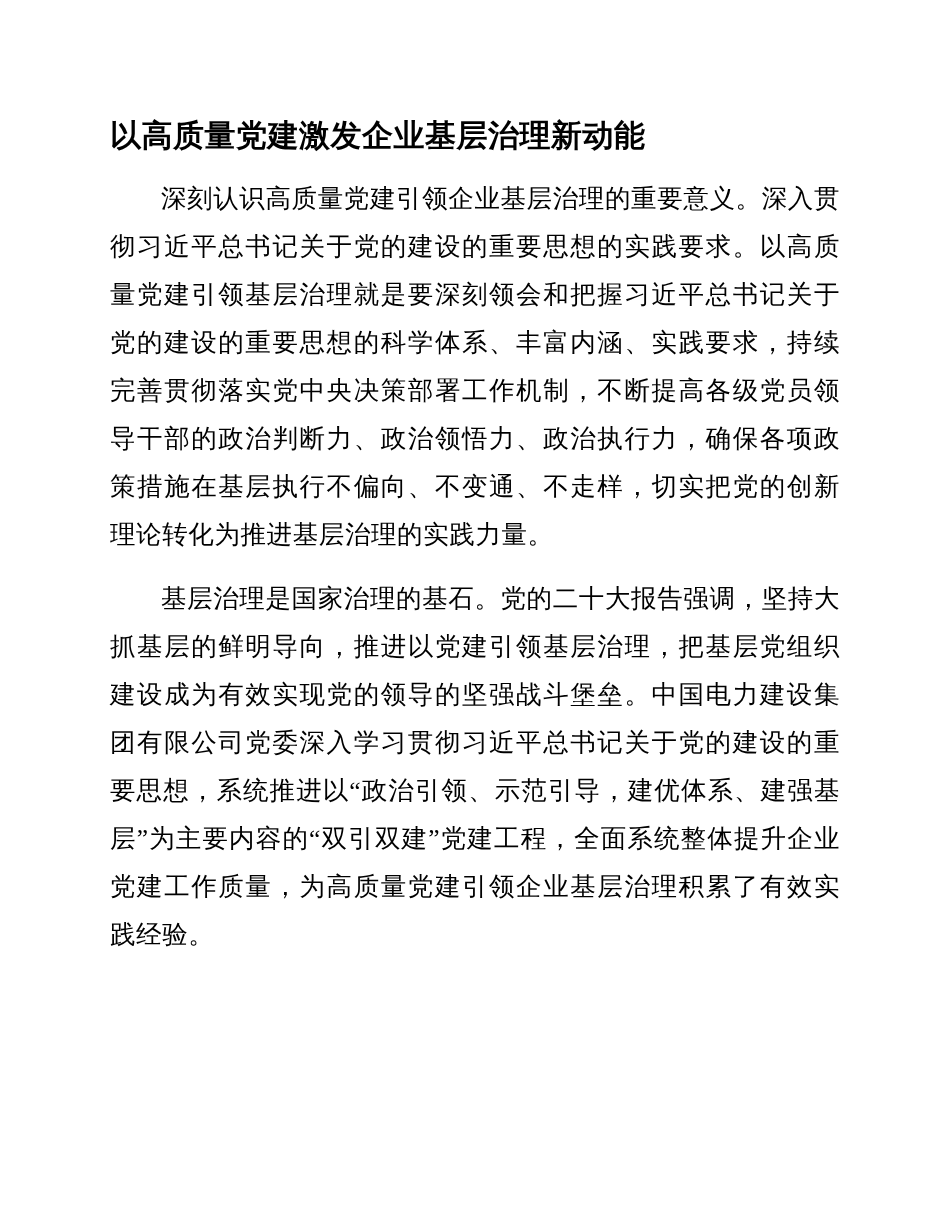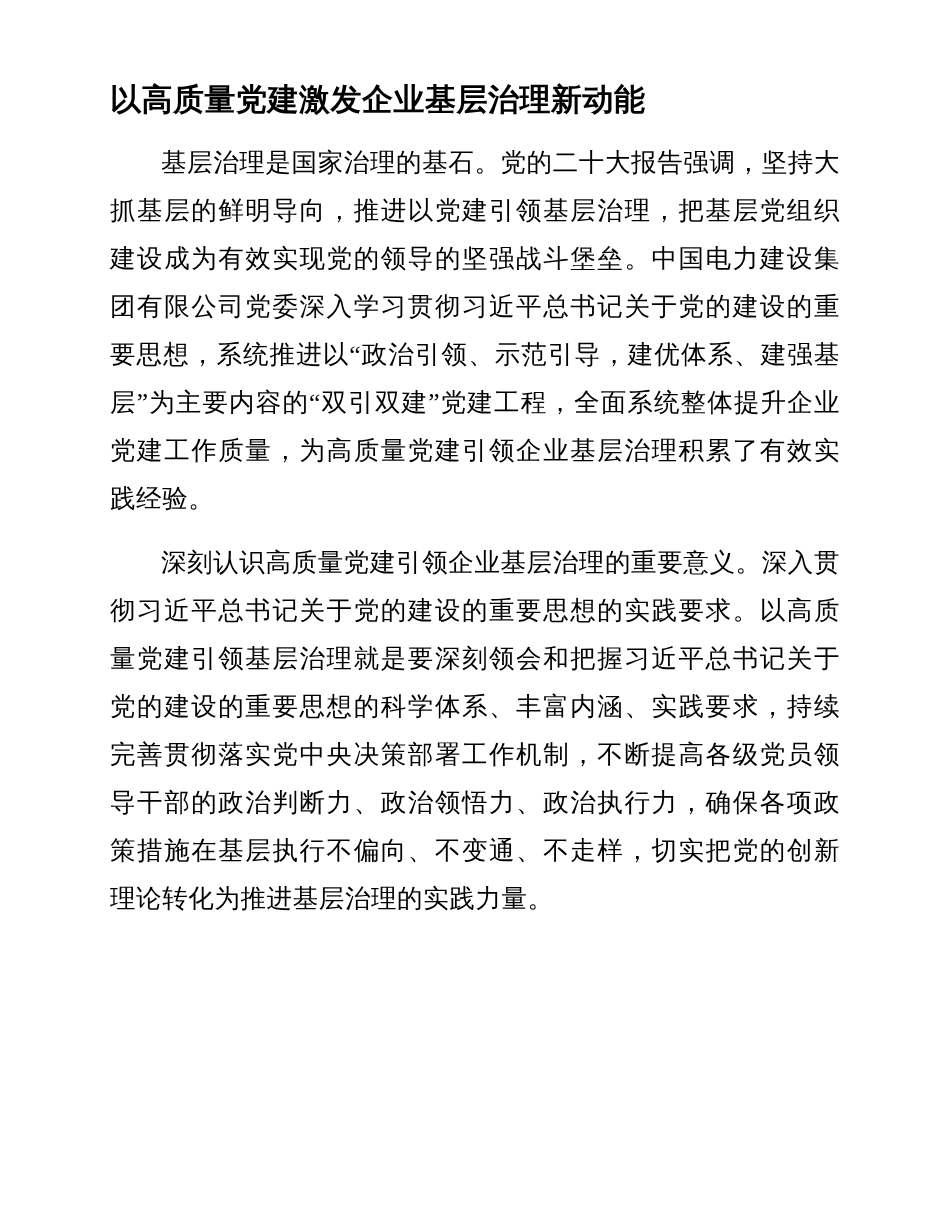--- a/index.html
+++ b/index.html
@@ -6,21 +6,21 @@
     margin: 0;
     padding: 0;
     background: #ffffff;
   }
   .page {
     width: 950px;
     height: 1230px;
     background: #ffffff;
     position: relative;
     box-sizing: border-box;
-    padding: 78px 110px 0 110px;
+    padding: 114px 110px 0 110px;
     overflow: hidden;
     font-family: "Liberation Serif", "DejaVu Serif", serif;
     color: #000000;
   }
   .doc-title {
     font-family: "Liberation Sans", "DejaVu Sans", sans-serif;
     font-weight: bold;
     font-size: 31px;
     line-height: 1.4;
     text-align: left;
@@ -41,15 +41,15 @@
   }
   .body-text:last-child {
     margin-bottom: 0;
   }
 </style>
 </head>
 <body>
 
 <div class="page">
   <h1 class="doc-title">以高质量党建激发企业基层治理新动能</h1>
+  <p class="body-text">深刻认识高质量党建引领企业基层治理的重要意义。深入贯彻习近平总书记关于党的建设的重要思想的实践要求。以高质量党建引领基层治理就是要深刻领会和把握习近平总书记关于党的建设的重要思想的科学体系、丰富内涵、实践要求，持续完善贯彻落实党中央决策部署工作机制，不断提高各级党员领导干部的政治判断力、政治领悟力、政治执行力，确保各项政策措施在基层执行不偏向、不变通、不走样，切实把党的创新理论转化为推进基层治理的实践力量。</p>
   <p class="body-text">基层治理是国家治理的基石。党的二十大报告强调，坚持大抓基层的鲜明导向，推进以党建引领基层治理，把基层党组织建设成为有效实现党的领导的坚强战斗堡垒。中国电力建设集团有限公司党委深入学习贯彻习近平总书记关于党的建设的重要思想，系统推进以“政治引领、示范引导，建优体系、建强基层”为主要内容的“双引双建”党建工程，全面系统整体提升企业党建工作质量，为高质量党建引领企业基层治理积累了有效实践经验。</p>
-  <p class="body-text">深刻认识高质量党建引领企业基层治理的重要意义。深入贯彻习近平总书记关于党的建设的重要思想的实践要求。以高质量党建引领基层治理就是要深刻领会和把握习近平总书记关于党的建设的重要思想的科学体系、丰富内涵、实践要求，持续完善贯彻落实党中央决策部署工作机制，不断提高各级党员领导干部的政治判断力、政治领悟力、政治执行力，确保各项政策措施在基层执行不偏向、不变通、不走样，切实把党的创新理论转化为推进基层治理的实践力量。</p>
 </div>
 
 </body></html>

